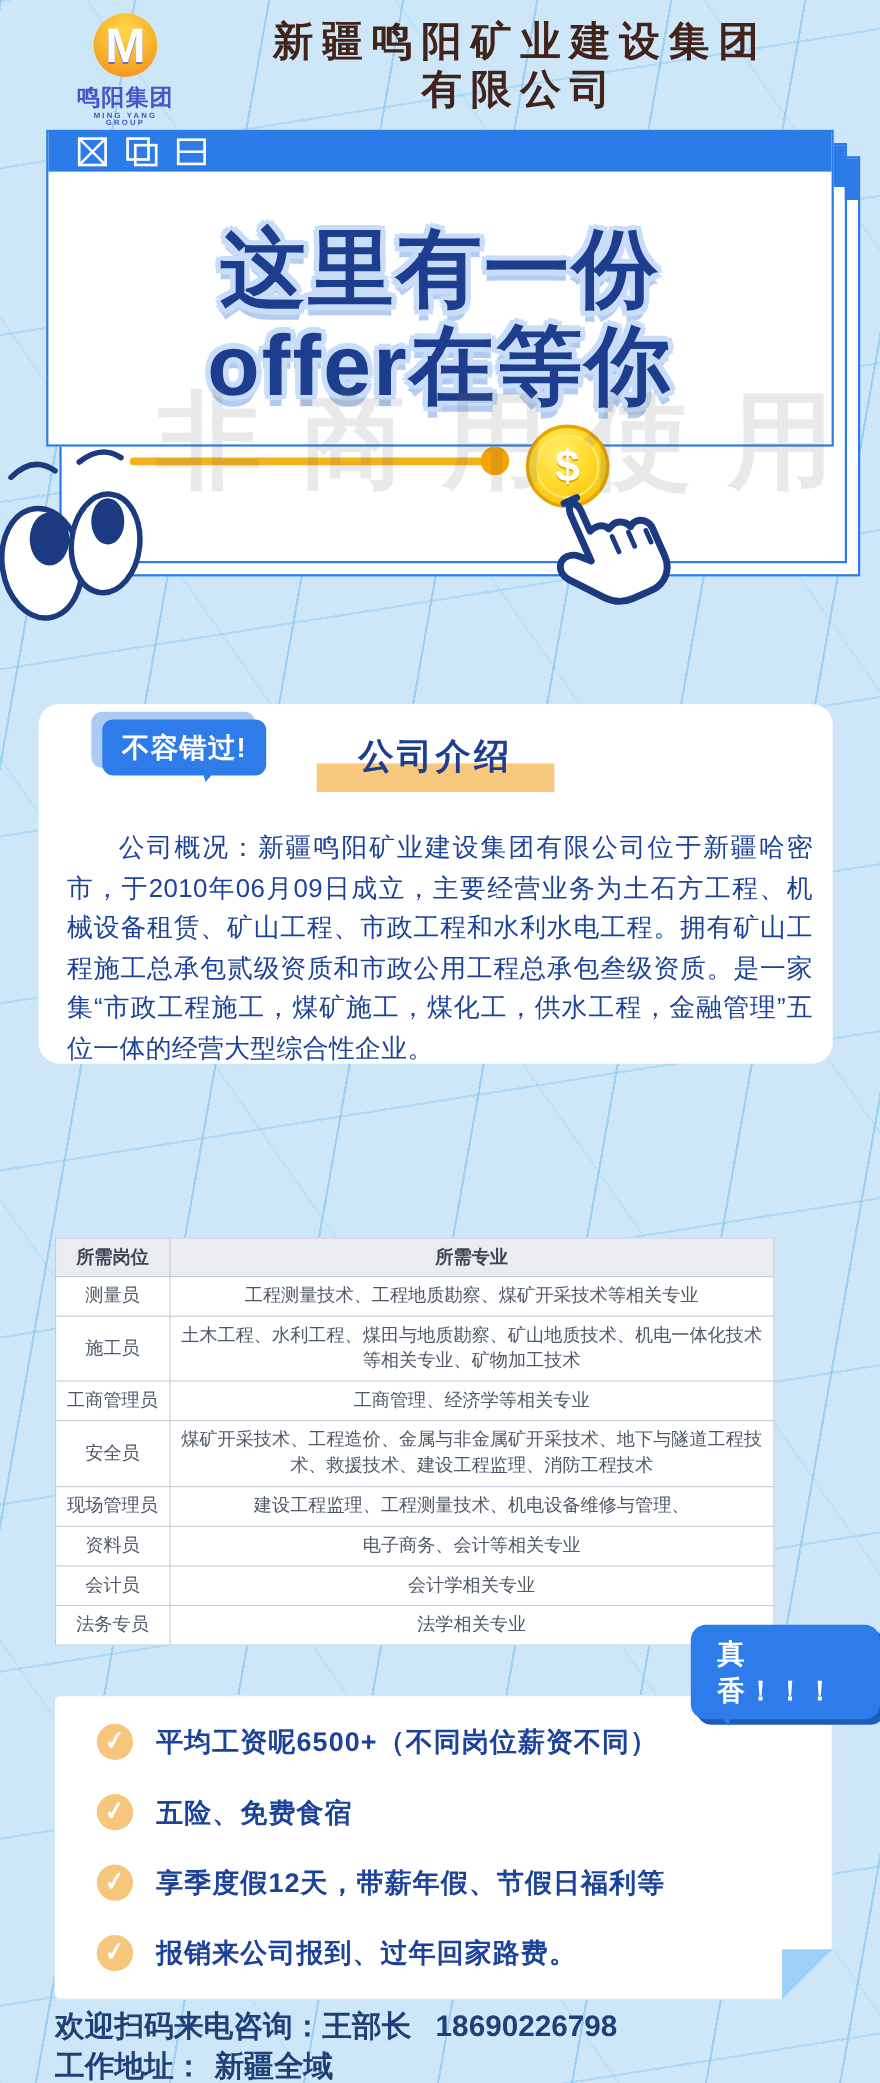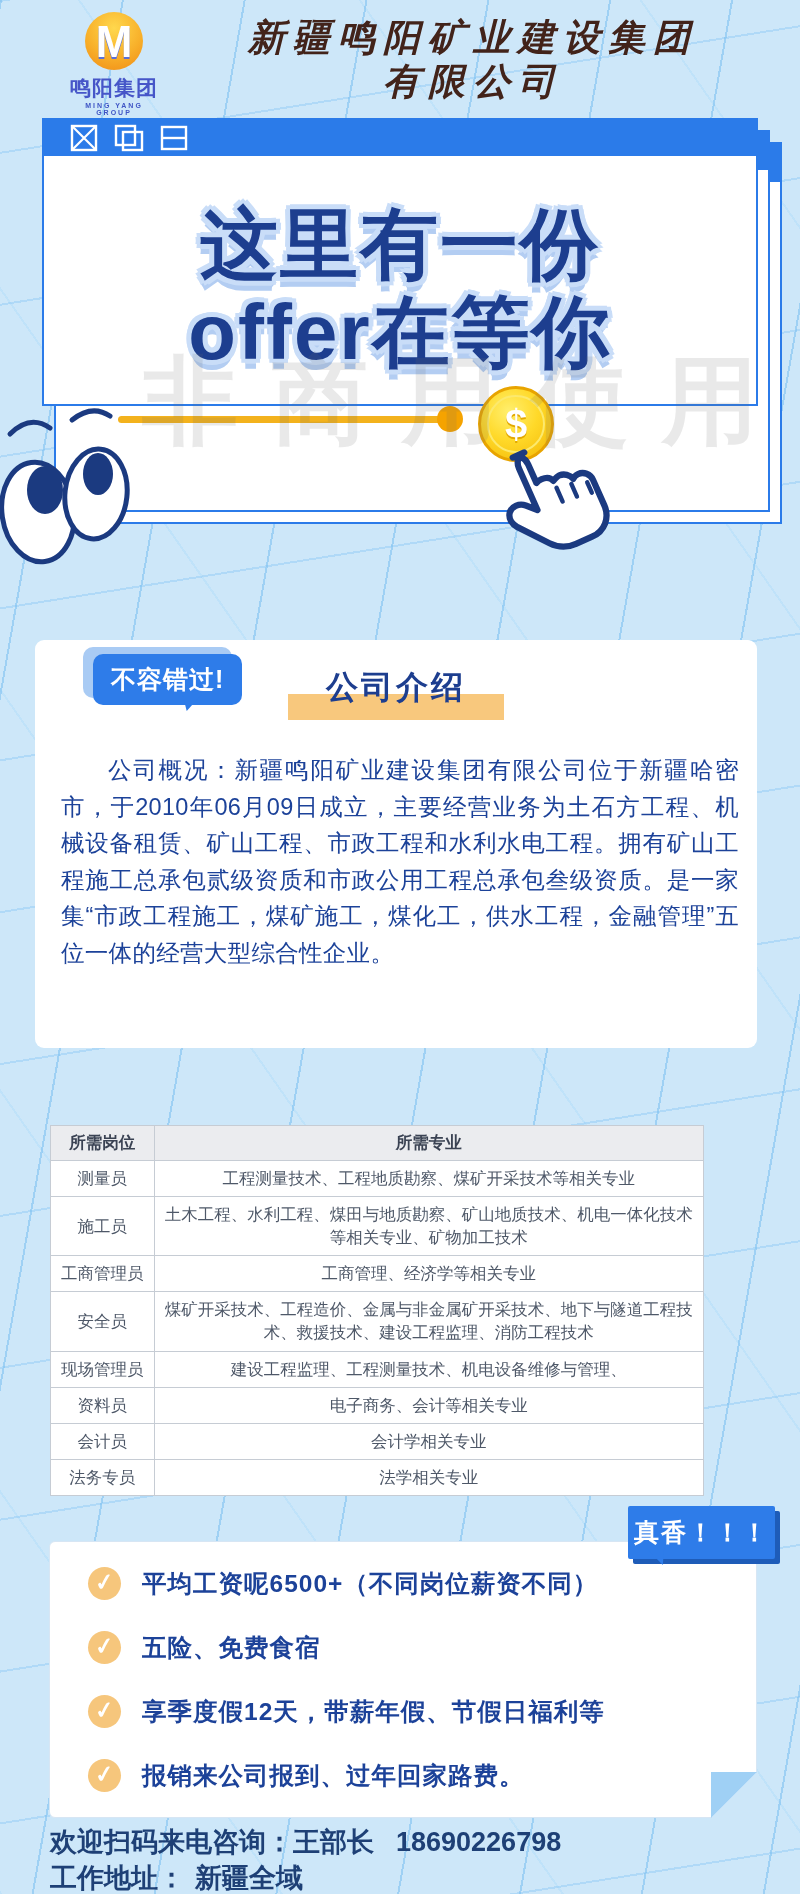--- a/index.html
+++ b/index.html
@@ -25,21 +25,21 @@
     position:absolute; left:0; right:0; top:8px; text-align:center;
     font-size:44px; font-weight:900; color:#ffffff; line-height:1;
     text-shadow:0 2px 0 #5a6fd8;
   }
   .logo-name { margin-top:4px; font-size:21px; font-weight:900; color:#4656c8; letter-spacing:1px; }
   .logo-sub { font-size:7px; font-weight:700; color:#3f55c5; letter-spacing:2px; }
 
   .hq-title {
     position:absolute; left:170px; right:24px; top:16px; z-index:3;
     text-align:center; color:#42231a; font-weight:900; font-size:37px;
-    letter-spacing:8px; line-height:1.18;font-style:italic;
+    letter-spacing:8px; line-height:1.18;
   }
 
   
   .win { position:absolute; left:42px; top:118px; width:716px; height:382px; z-index:2; }
   .win-layer {
     position:absolute; width:716px; height:382px;
     background:linear-gradient(#2b7be9 0 38px, #ffffff 38px);
     border:2px solid #2b7be9;
   }
   .win-layer.l0 { left:24px; top:24px; }
@@ -71,47 +71,47 @@
 
   .wm { position:absolute; left:142px; top:338px; z-index:9; pointer-events:none;
     font-size:96px; font-weight:700; letter-spacing:34px; color:rgba(105,105,105,0.15); white-space:nowrap; }
 
   
   .sec-head { display:inline-block; position:relative; font-size:32px; font-weight:900; color:#1d3e8f; letter-spacing:3px; }
   .sec-head .bar { position:absolute; left:-38px; right:-38px; bottom:-10px; height:26px; background:#f8c87d; z-index:0; }
   .sec-head .txt { position:relative; z-index:1; }
 
   
-  .card-intro { position:absolute; left:35px; top:640px; width:722px; height:408px; background:#ffffff; border-radius:9px; z-index:2; }
+  .card-intro { position:absolute; left:35px; top:640px; width:722px; height:327px; background:#ffffff; border-radius:19px; z-index:2; }
   .badge-wrap { position:absolute; left:58px; top:14px; z-index:3; }
   .badge { position:relative; display:inline-block; background:#2e7ce9; color:#ffffff;
     font-size:25px; font-weight:800; padding:9px 18px; border-radius:10px;
     box-shadow:-10px -7px 0 #a9cbf4; letter-spacing:1px; }
   .badge::after { content:""; position:absolute; left:56%; bottom:-17px;
     border:11px solid transparent; border-top:19px solid #2e7ce9; transform:skewX(-18deg); }
   .intro-head { position:absolute; left:0; right:0; top:26px; text-align:center; }
   .intro-body { position:absolute; left:26px; right:18px; top:112px;
     font-size:23.5px; line-height:36.5px; color:#1c4299; text-indent:2em;
     letter-spacing:.3px; text-align:justify; }
 
   
   .jobs-head { position:absolute; left:0; right:0; top:1060px; text-align:center; z-index:2; }
   .jobs-table { position:absolute; left:50px; top:1125px; width:654px; z-index:2;
     border-collapse:collapse; background:#ffffff; }
   .jobs-table th { background:#ebecef; color:#3a4253; font-size:16.5px; font-weight:700;
     padding:6px 4px; border:1px solid #c6ccd4; }
   .jobs-table td { color:#4e5868; font-size:16.5px; padding:6px 10px; border:1px solid #c6ccd4;
     text-align:center; line-height:1.4; }
-  .jobs-table td.pos { width:100px; white-space:nowrap; }
+  .jobs-table td.pos { width:100px; white-space:nowrap;font-family:Liberation Mono, monospace; }
 
   
   .ben-head { position:absolute; left:0; right:0; top:1490px; text-align:center; z-index:3; }
   .tasty { position:absolute; left:628px; top:1477px; z-index:4;
     background:#2e7ce9; color:#ffffff; font-size:25px; font-weight:800; letter-spacing:2px;
-    padding:10px 6px; border-radius:2px; box-shadow:5px 5px 0 #1e5cb8;margin-top:29px; }
+    padding:10px 24px; border-radius:14px; box-shadow:5px 5px 0 #1e5cb8; }
   .tasty::after { content:""; position:absolute; left:24px; bottom:-15px;
     border:9px solid transparent; border-top:17px solid #2e7ce9; transform:skewX(24deg); }
 
   .card-ben { position:absolute; left:49px; top:1541px; width:708px; height:277px;
     background:#ffffff; border-radius:6px; border:1px solid #d7e6f4; z-index:2; }
   .fold-flap { position:absolute; right:-1px; bottom:-1px; width:0; height:0;
     border-top:46px solid #9fd0f5; border-right:46px solid transparent; }
   .fold-cover { position:absolute; right:-2px; bottom:-2px; width:0; height:0;
     border-bottom:48px solid #cde7f9; border-left:48px solid transparent; }
   .ben-list { position:absolute; left:38px; top:22px; right:30px; }

